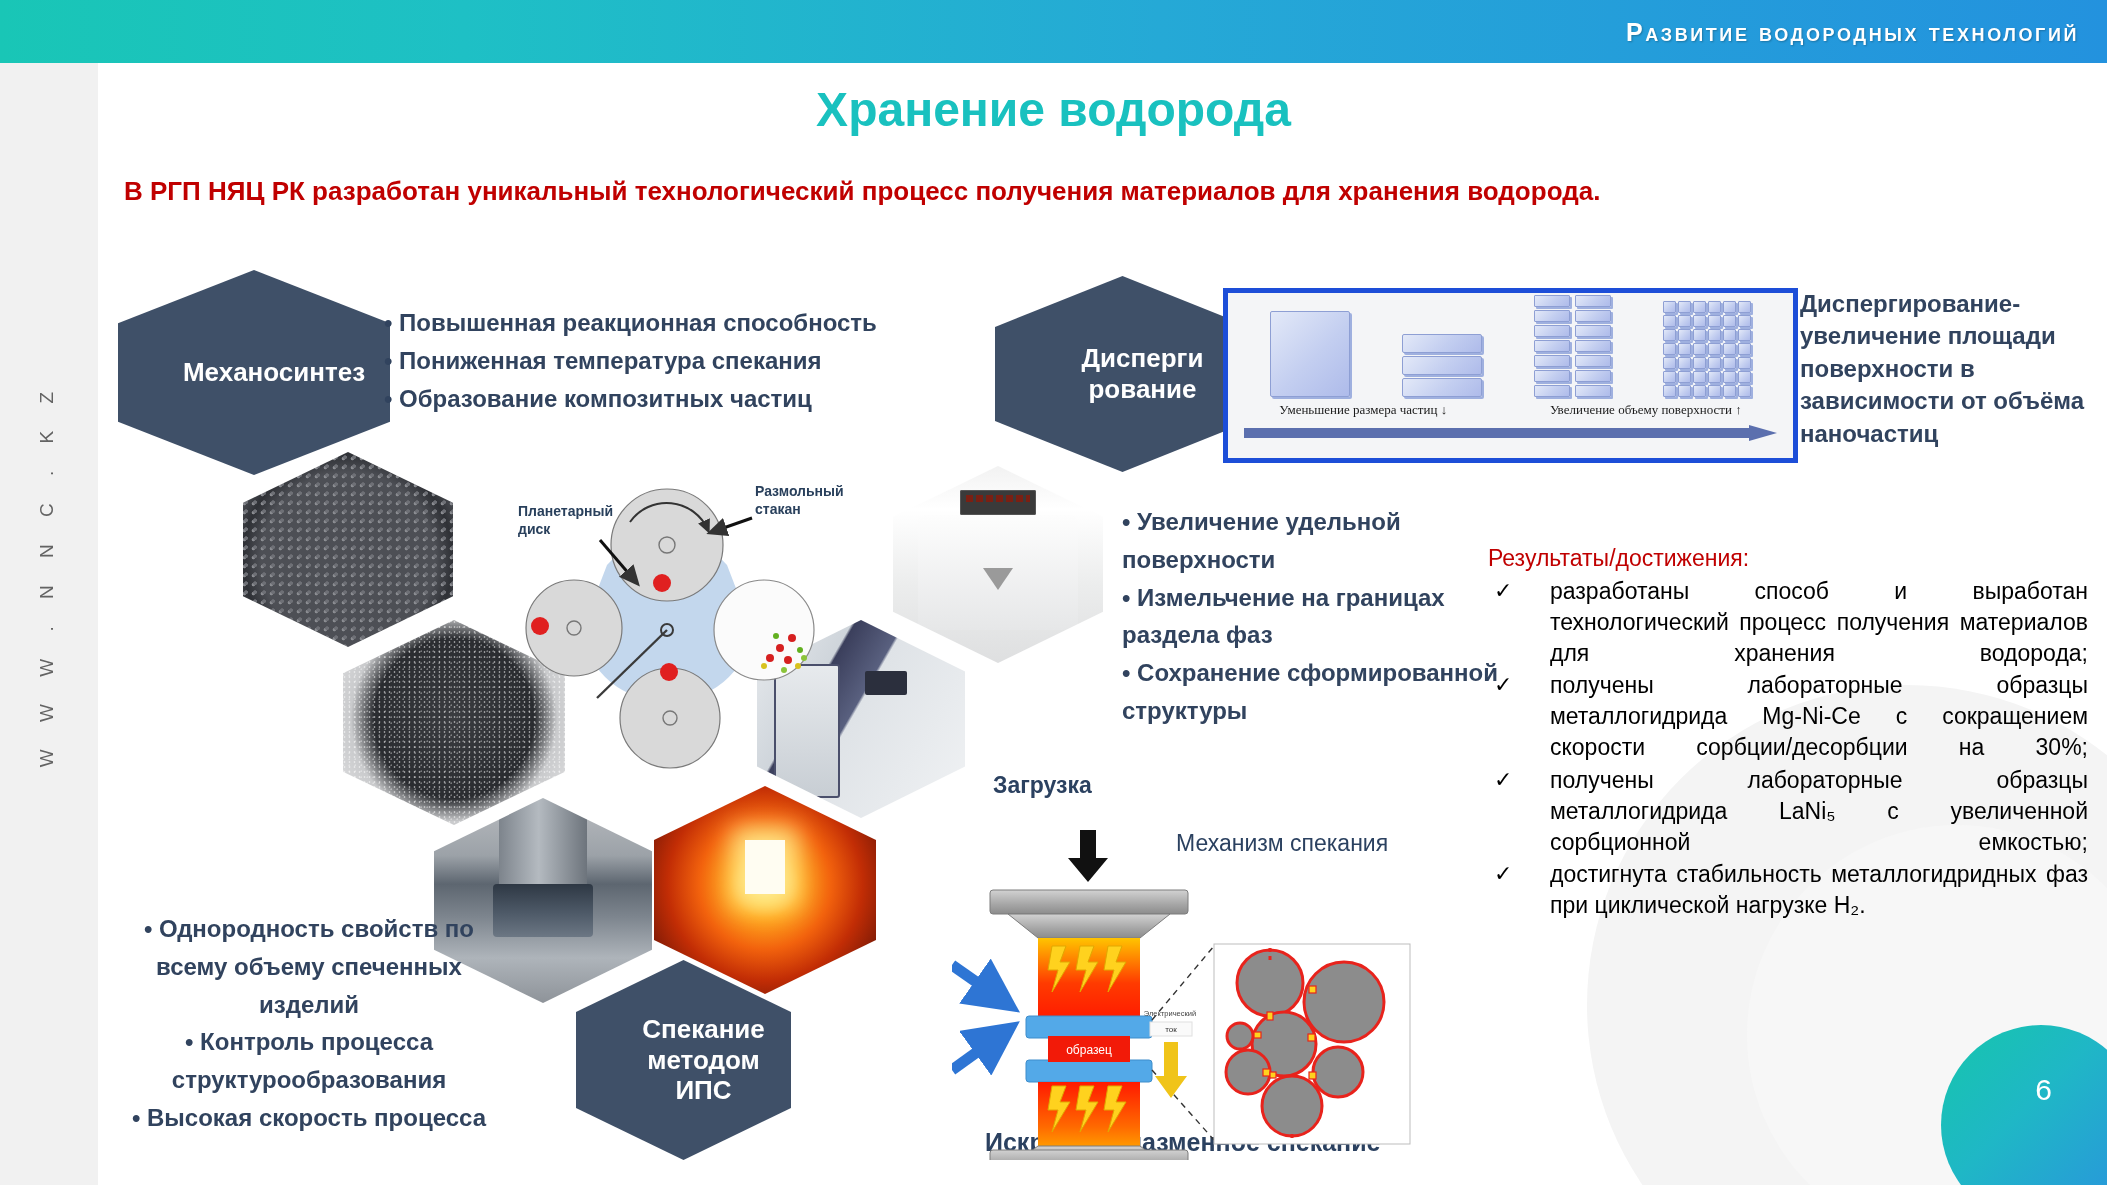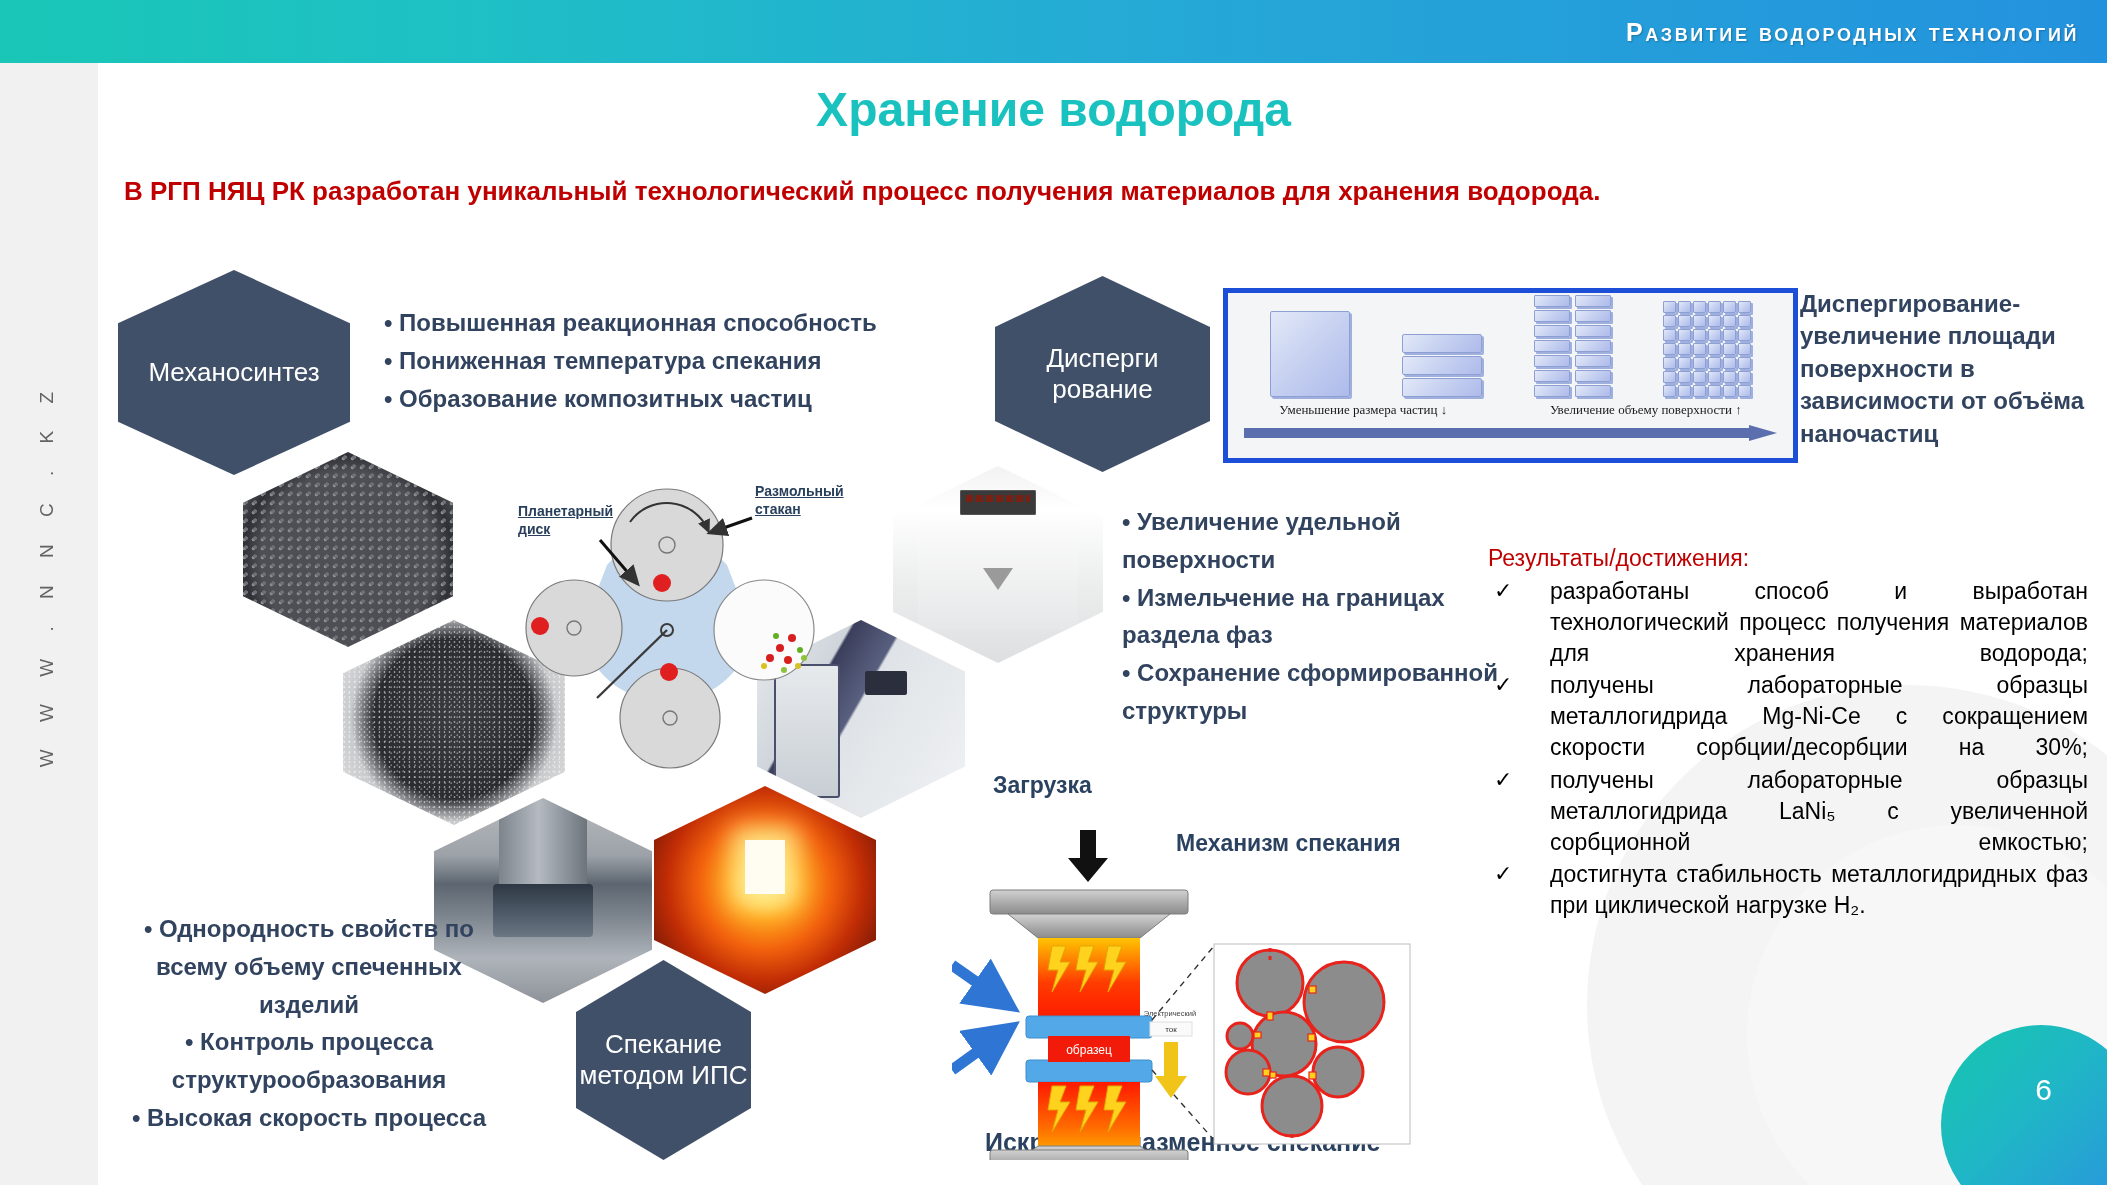--- a/index.html
+++ b/index.html
@@ -53,23 +53,24 @@
     position:absolute;left:124px;top:176px;
     color:#c00000;font-size:26px;font-weight:600;
     font-family:"Liberation Sans", sans-serif;white-space:nowrap;
   }
 
   
   .hex{
     position:absolute;background:#3f5068;
     clip-path:polygon(50% 0%,100% 26%,100% 74%,50% 100%,0% 74%,0% 26%);
     display:flex;align-items:center;justify-content:center;text-align:center;
-    color:#fff;font-weight:normal;font-family:"Liberation Sans", sans-serif;
+    color:#fff;font-weight:bold;font-family:"Liberation Sans", sans-serif;
     filter:drop-shadow(4px 5px 5px rgba(0,0,0,.28));
     line-height:1.18;
+    padding-left:40px;
   }
   #hex-mech{left:118px;top:270px;width:232px;height:205px;font-size:26px;}
   #hex-disp{left:995px;top:276px;width:215px;height:196px;font-size:26px;}
   #hex-sint{left:576px;top:960px;width:175px;height:200px;font-size:26px;}
 
   
   .hexphoto{
     position:absolute;
     clip-path:polygon(50% 0%,100% 26%,100% 74%,50% 100%,0% 74%,0% 26%);
     filter:drop-shadow(4px 5px 6px rgba(0,0,0,.25));
@@ -129,21 +130,21 @@
   }
   #bul-mech{left:384px;top:306px;width:600px;font-size:24px;}
   #bul-disp{left:1122px;top:505px;width:400px;font-size:24px;}
   #bul-sint{left:124px;top:912px;width:370px;font-size:24px;text-align:center;}
   .bullets div{margin-bottom:3px;}
 
   
   .mill{position:absolute;left:512px;top:470px;width:310px;height:300px;}
   .mill svg{width:100%;height:100%;}
   .mill-lbl{position:absolute;color:#29405c;font-size:14px;font-weight:bold;
-    font-family:"Liberation Sans", sans-serif;line-height:1.25;text-decoration:underline;}
+    font-family:"Liberation Sans", sans-serif;line-height:1.25;}
   #mill-lbl-disk{left:518px;top:503px;width:90px;}
   #mill-lbl-jar{left:755px;top:483px;width:92px;text-align:left;}
 
   
   .psfig{
     position:absolute;left:1223px;top:288px;width:565px;height:165px;
     background:#f4f5f7;border:5px solid #1d4ed8;
   }
   .psfig .cubes{position:absolute;left:0;right:0;top:6px;height:98px;
     display:flex;align-items:flex-end;justify-content:space-around;padding:0 16px;}
@@ -178,21 +179,21 @@
     font-family:"Liberation Sans", sans-serif;
   }
   #res-list li .chk{position:absolute;left:6px;top:0px;font-size:22px;color:#000;}
   #res-list li:last-child{text-align-last:left;}
 
   
   .sps{position:absolute;left:952px;top:820px;width:470px;height:340px;}
   #lbl-zagruzka{position:absolute;left:993px;top:772px;color:#2b4160;
     font-size:23px;font-weight:bold;font-family:"Liberation Sans", sans-serif;}
   #lbl-mech-spek{position:absolute;left:1176px;top:830px;color:#2b4160;
-    font-size:23px;font-weight:bold;font-family:"Liberation Sans", sans-serif;text-align:right;}
+    font-size:23px;font-weight:normal;font-family:"Liberation Sans", sans-serif;text-align:right;}
   #lbl-sps-caption{position:absolute;left:985px;top:1128px;color:#2b4160;
     font-size:25px;font-weight:bold;font-family:"Liberation Sans", sans-serif;}
 
   
   .pagecircle{
     position:absolute;right:-34px;bottom:-40px;width:200px;height:200px;border-radius:50%;
     background:linear-gradient(135deg,#16c6ac 0%,#1fb7c6 42%,#2b8fe0 100%);
   }
   .pagenum{
     position:absolute;right:55px;bottom:78px;color:#fff;font-size:30px;

